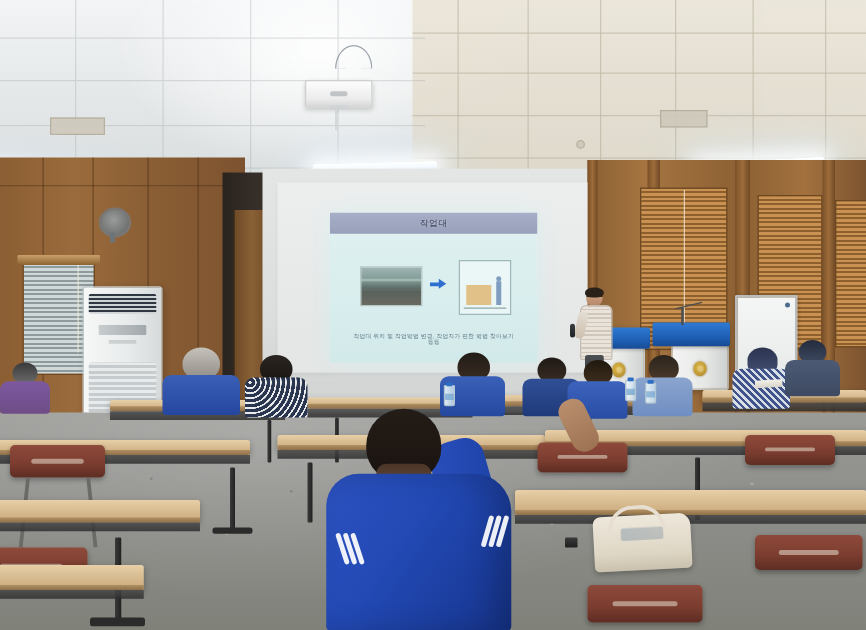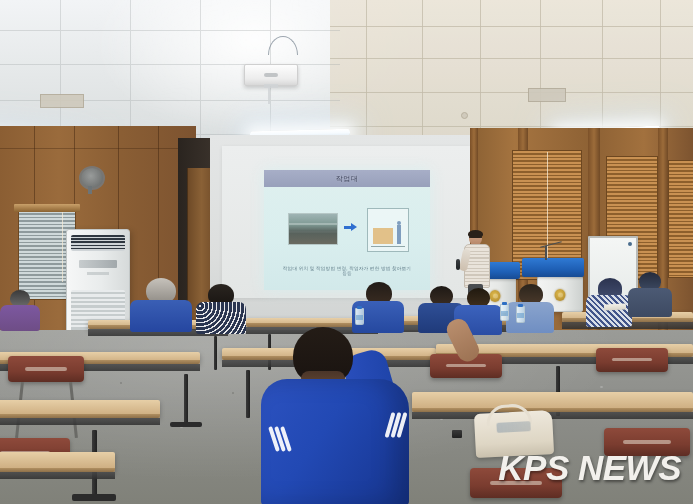--- a/index.html
+++ b/index.html
@@ -668,15 +668,14 @@
     <div class="f-body">
       <div class="stripe" style="left:0px;top:58px;width:26px;transform:rotate(72deg);"></div>
       <div class="stripe" style="left:6px;top:58px;width:26px;transform:rotate(72deg);"></div>
       <div class="stripe" style="left:12px;top:58px;width:26px;transform:rotate(72deg);"></div>
       <div class="stripe" style="left:116px;top:44px;width:26px;transform:rotate(106deg);"></div>
       <div class="stripe" style="left:122px;top:44px;width:26px;transform:rotate(106deg);"></div>
       <div class="stripe" style="left:128px;top:44px;width:26px;transform:rotate(106deg);"></div>
     </div>
   </div>
 
-  <div class="watermark">KPS NEWS</div>
 
 </div>
 
 </body></html>

